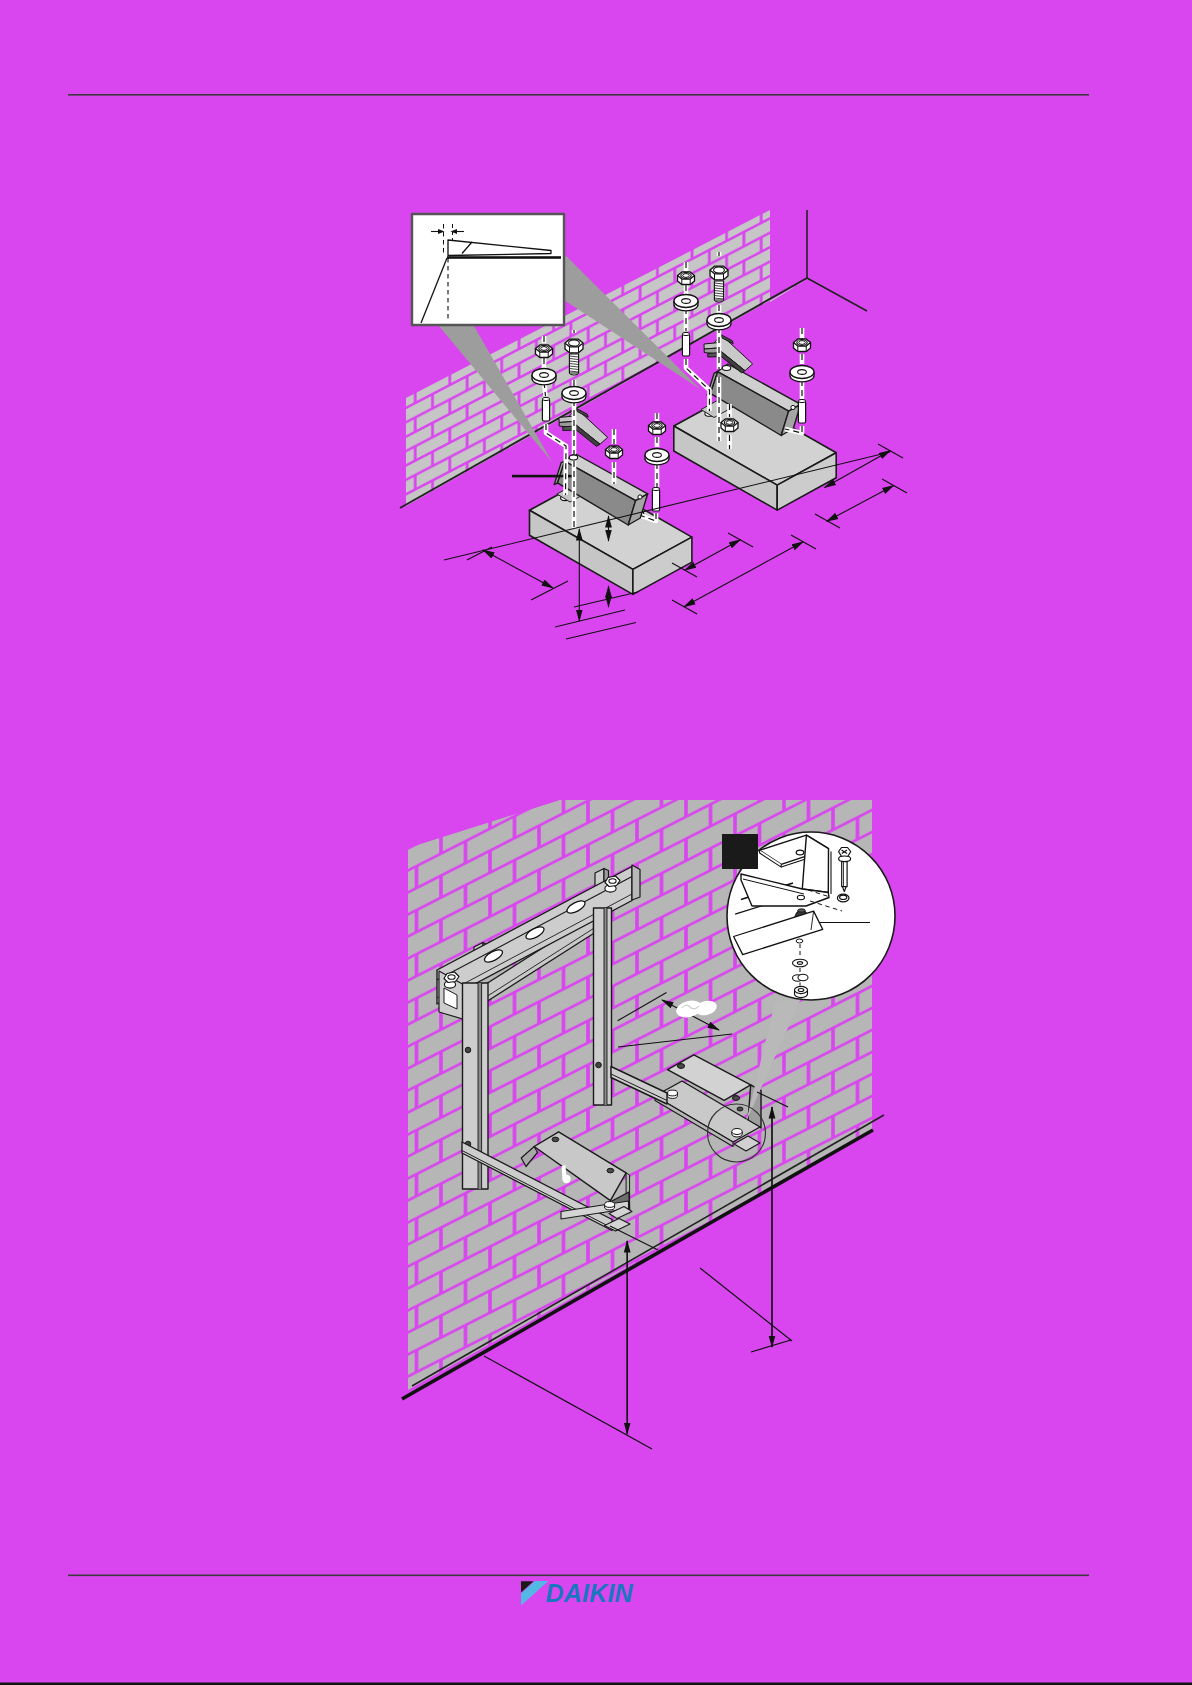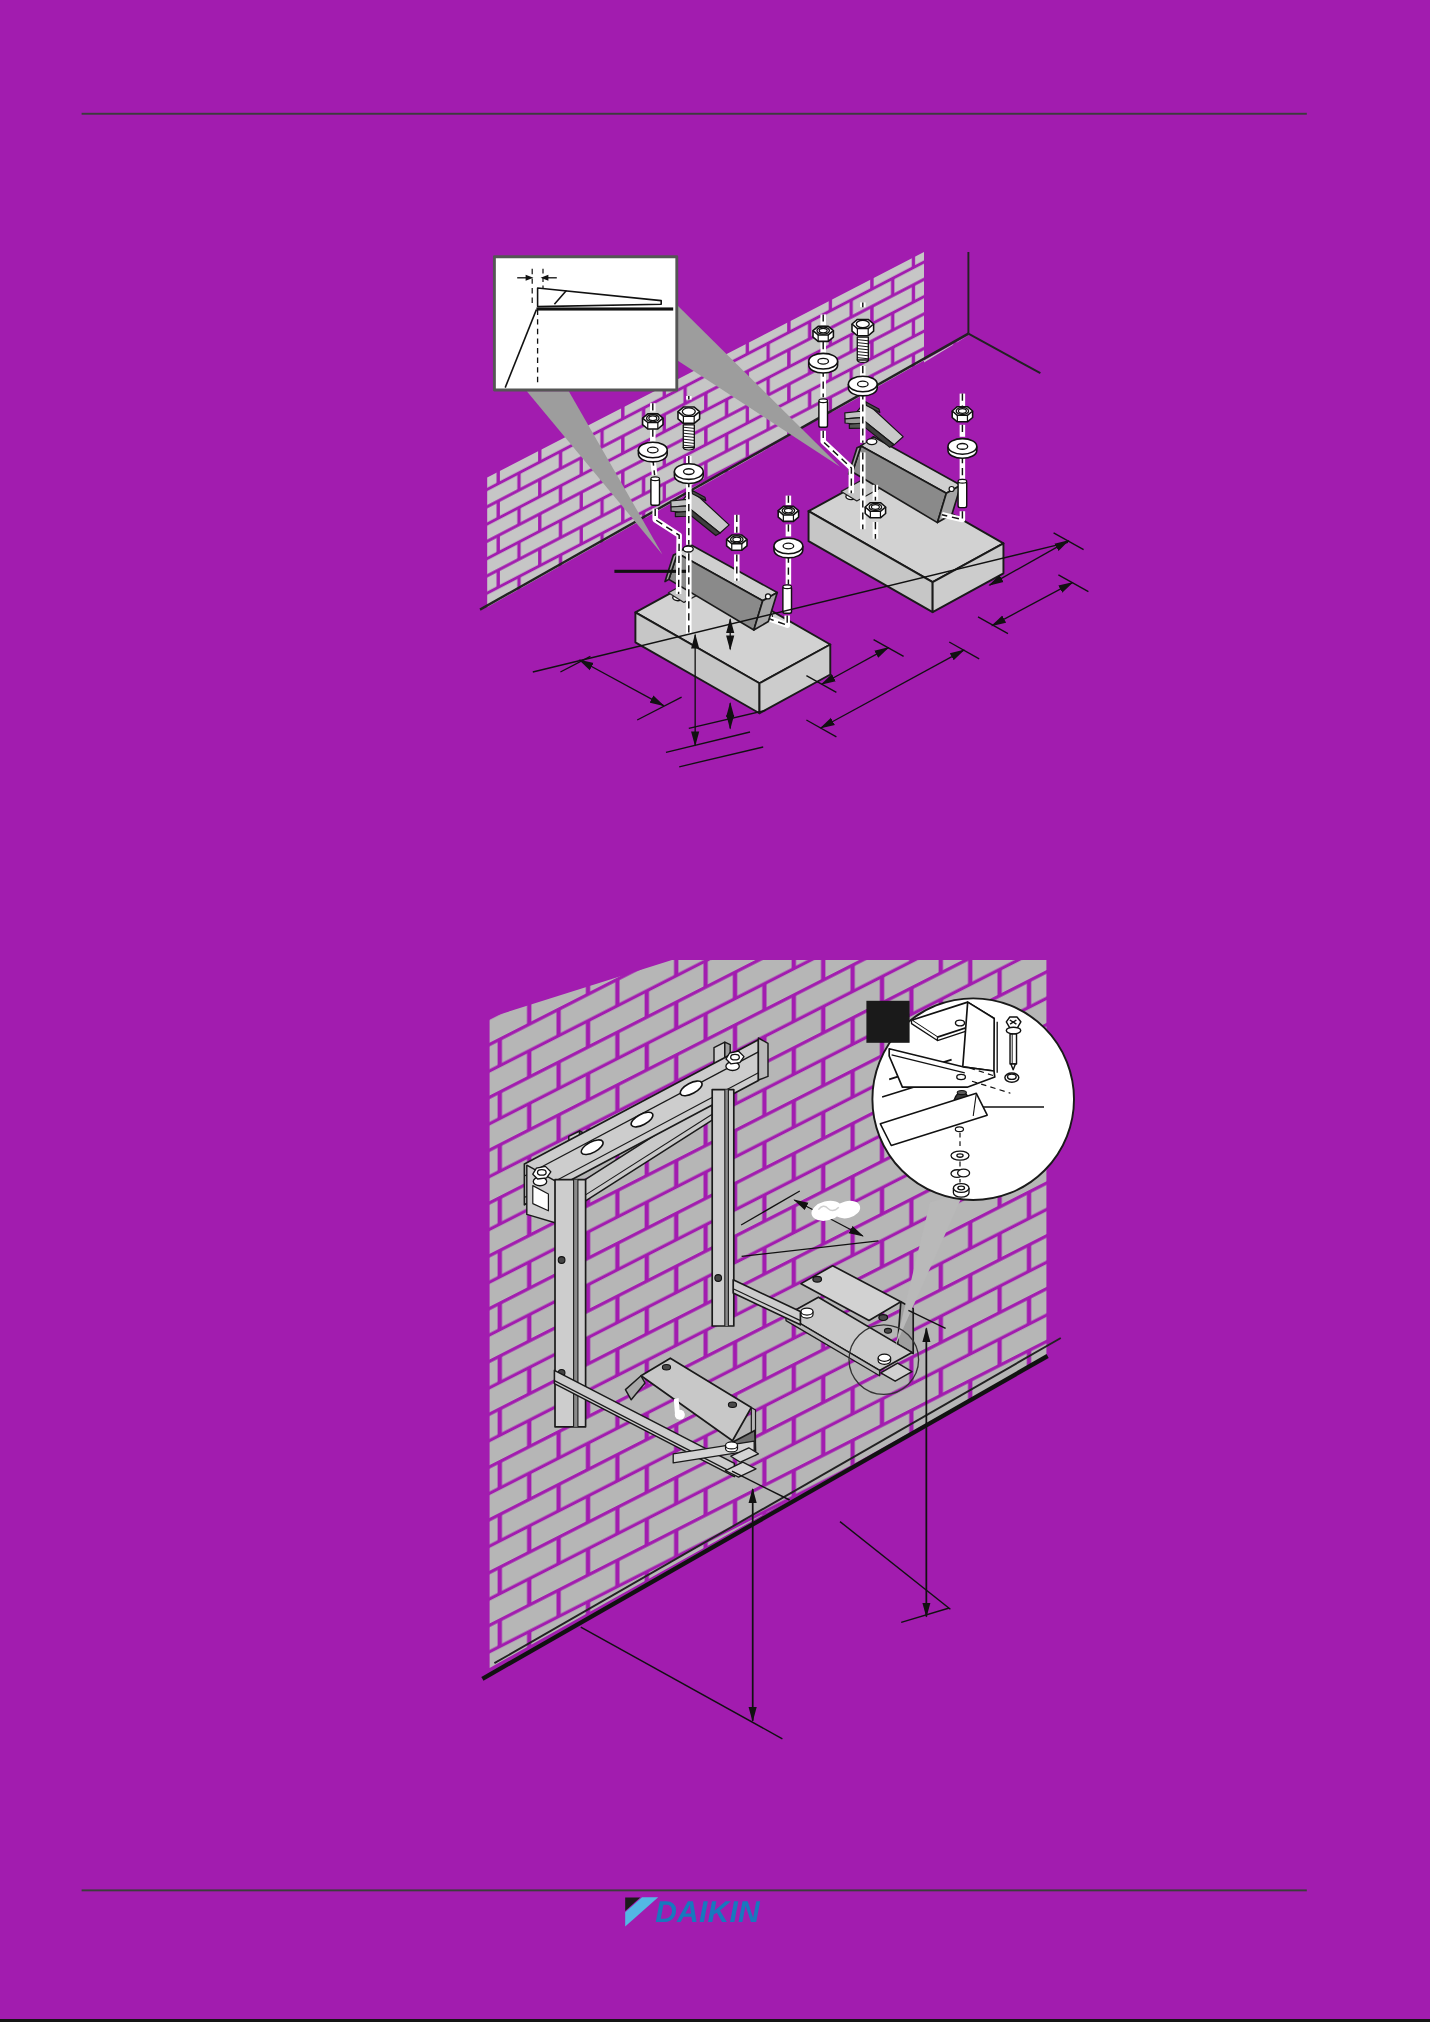--- a/index.html
+++ b/index.html
@@ -1,16 +1,16 @@
 <!DOCTYPE html>
 <html><head>
 <meta charset="utf-8">
 <style>
   html,body{margin:0;padding:0;background:#ffffff;}
-  #page{position:relative;width:1192px;height:1685px;background:#a21caf;overflow:hidden;
+  #page{position:relative;width:1192px;height:1685px;background:#d946ef;overflow:hidden;
         font-family:"Liberation Sans",sans-serif;}
   svg{display:block;}
 </style>
 </head>
 <body>
 <div id="page">
 <svg width="1192" height="1685" viewBox="0 0 1192 1685" xmlns="http://www.w3.org/2000/svg">
 <defs>
   <pattern id="brick1" width="34.6" height="28.8" patternUnits="userSpaceOnUse" patternTransform="skewY(-27.5)">
     <rect x="1.4" y="1.4" width="31.8" height="11.6" fill="#c6c6c6"></rect>

